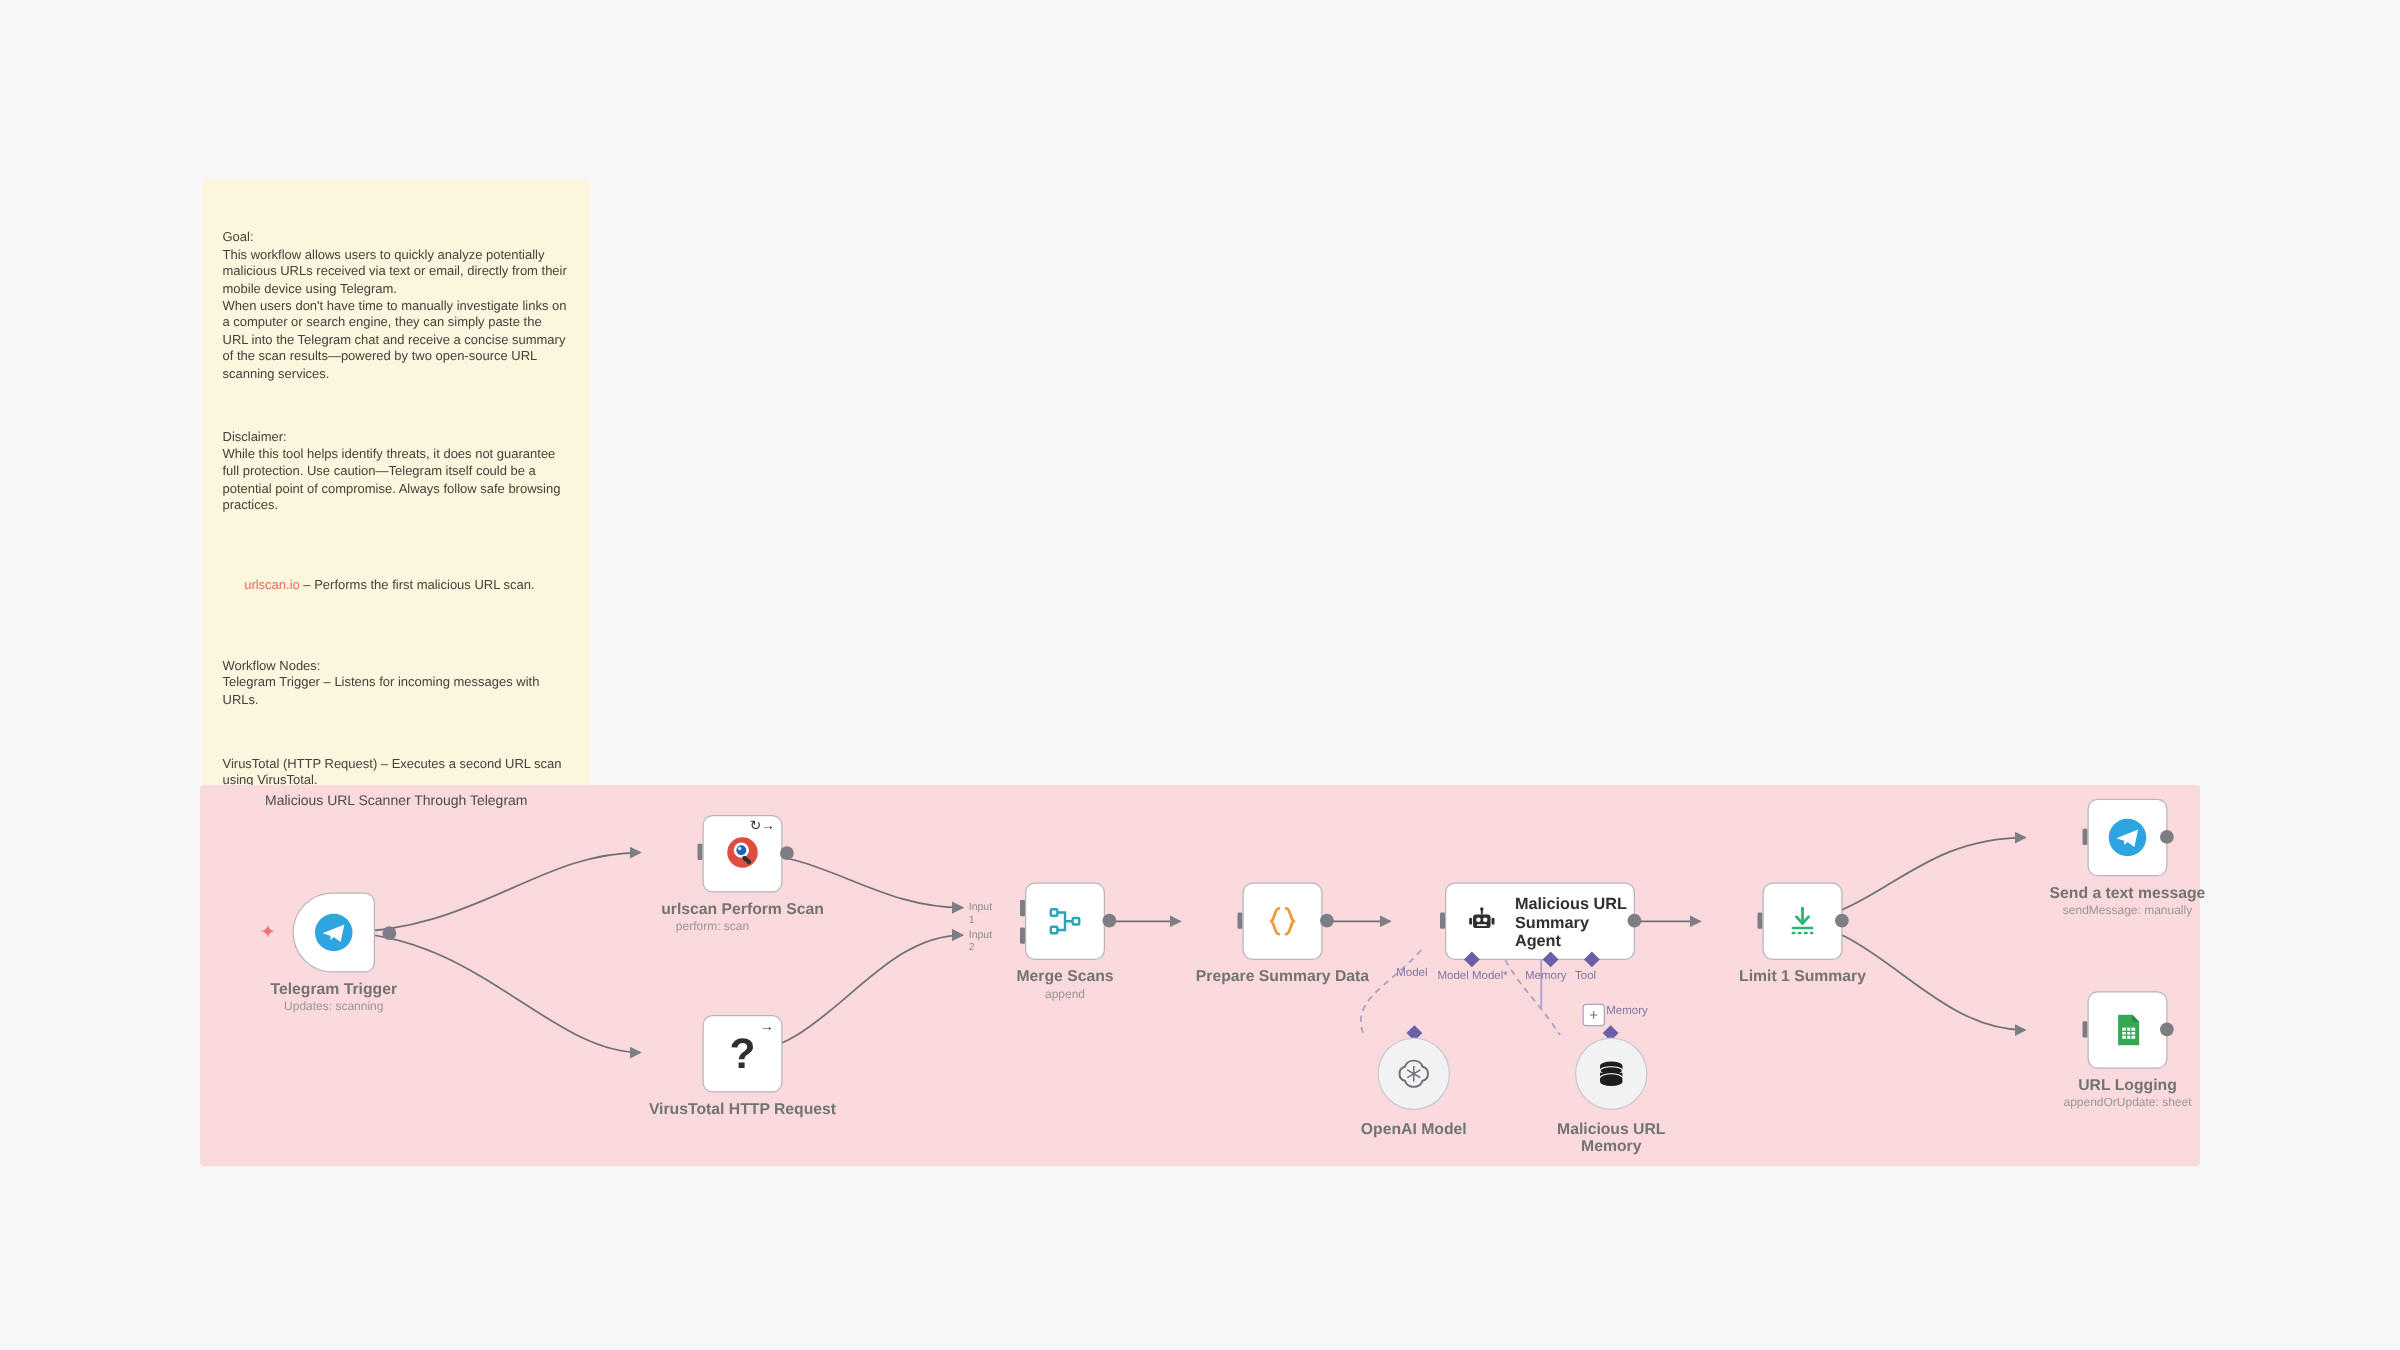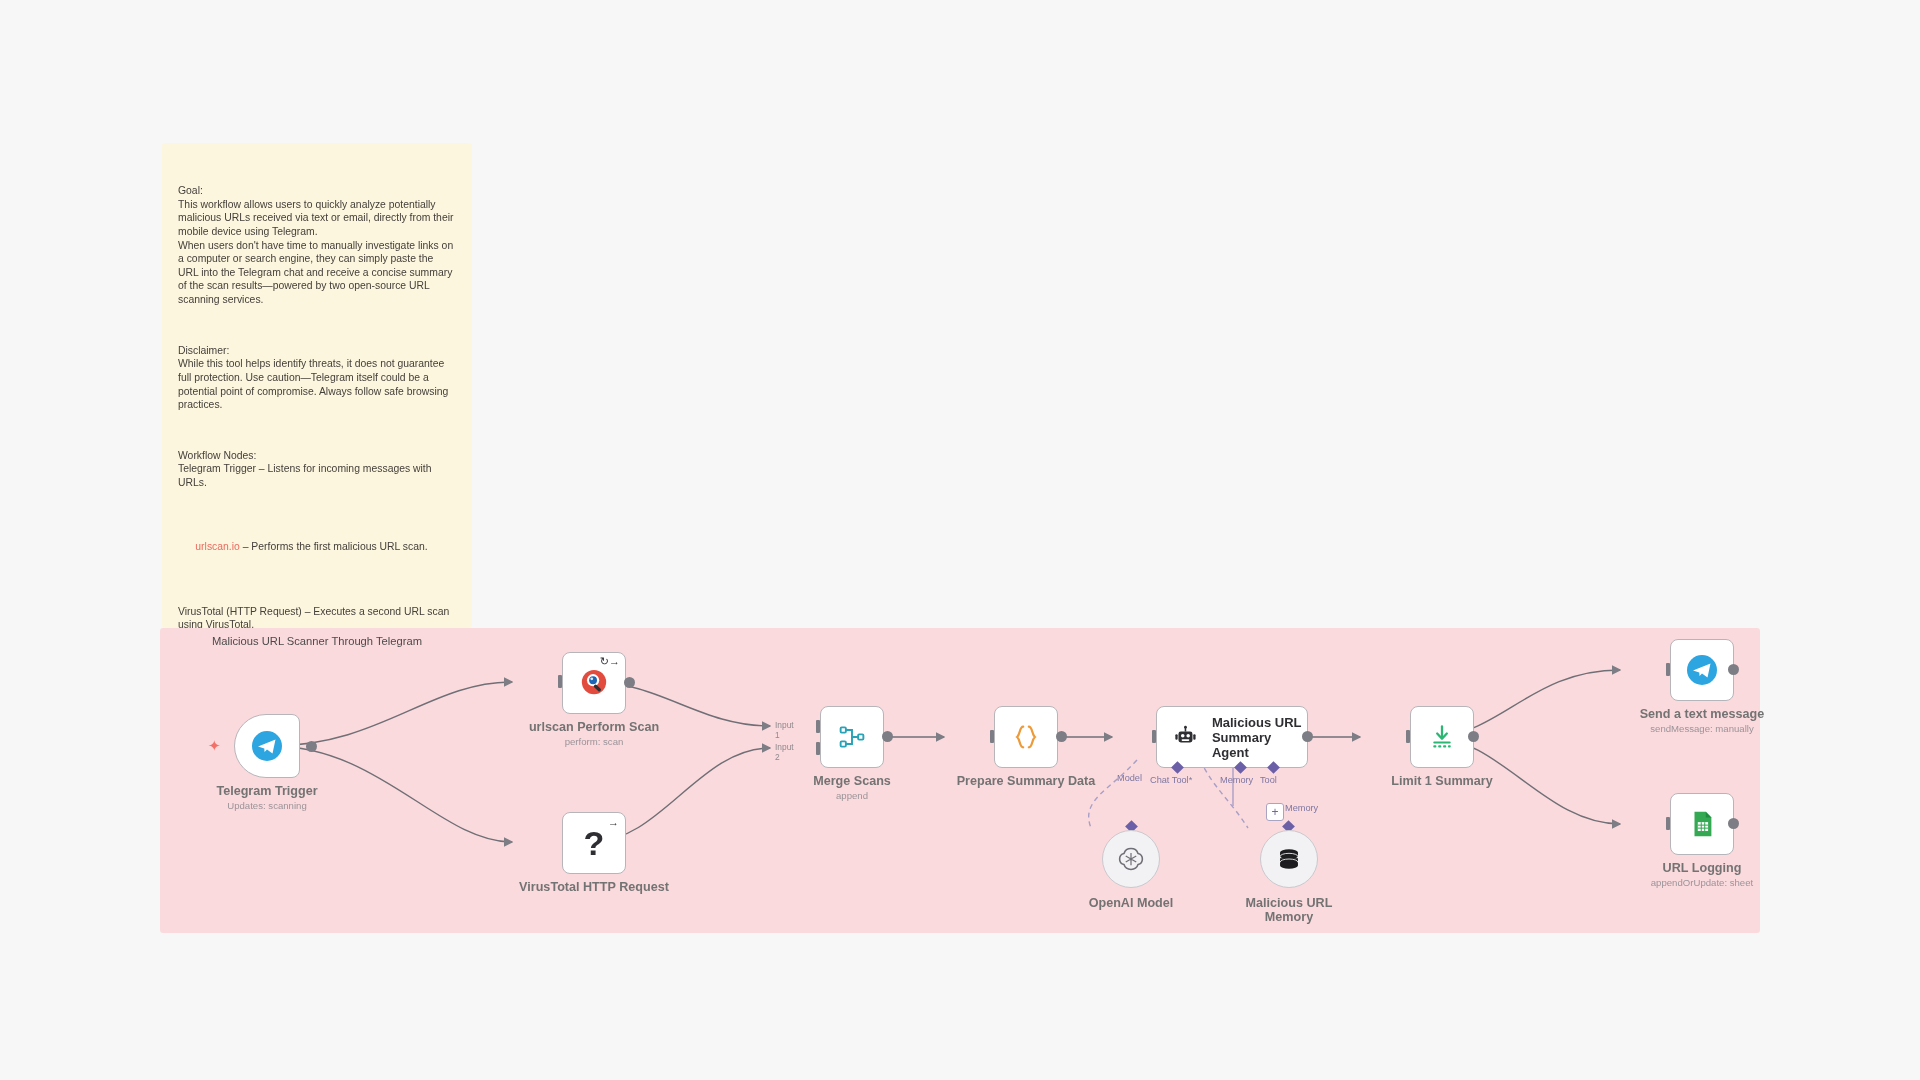--- a/index.html
+++ b/index.html
@@ -190,25 +190,25 @@
 <body>
 
 <div id="canvas">
 
   <div class="sticky sticky-yellow">
     <div class="para">Goal:
 This workflow allows users to quickly analyze potentially malicious URLs received via text or email, directly from their mobile device using Telegram.
 When users don't have time to manually investigate links on a computer or search engine, they can simply paste the URL into the Telegram chat and receive a concise summary of the scan results—powered by two open-source URL scanning services.</div>
     <div class="para">Disclaimer:
 While this tool helps identify threats, it does not guarantee full protection. Use caution—Telegram itself could be a potential point of compromise. Always follow safe browsing practices.</div>
+    <div class="para">
+      <span class="link">urlscan.io</span><span> – Performs the first malicious URL scan.</span>
+    </div>
     <div class="para">Workflow Nodes:
 Telegram Trigger – Listens for incoming messages with URLs.</div>
-    <div class="para">
-      <span class="link">urlscan.io</span><span> – Performs the first malicious URL scan.</span>
-    </div>
     <div class="para">VirusTotal (HTTP Request) – Executes a second URL scan using VirusTotal.</div>
     <div class="para">Merge Node – Combines the results from both scanners.</div>
     <div class="para">AI Agent (ChatGPT with simple memory) – Analyzes the scan results and generates a readable summary.</div>
     <div class="para">Limit Node – Ensures only one summary is sent per URL.</div>
     <div class="para">Telegram Send Message Node – Sends the summary back to the user.</div>
     <div class="para tight">Google Sheets (Logging) – Records scan results for auditing or historical reference.</div>
   </div>
 
   <div class="sticky sticky-pink">
     <div class="sticky-pink-title">Malicious URL Scanner Through Telegram</div>
@@ -271,21 +271,21 @@
         <circle cx="16" cy="15" r="13" fill="#e24c3f"></circle>
         <circle cx="15" cy="13" r="6.5" fill="#ffffff"></circle>
         <circle cx="15" cy="13" r="4.2" fill="#1c64b5"></circle>
         <circle cx="13.6" cy="11.5" r="1.5" fill="#ffffff" opacity="0.85"></circle>
         <rect x="17.5" y="17" width="9" height="3.6" rx="1.8" fill="#2e2e33" transform="rotate(42 17.5 17)"></rect>
       </svg>
       <div class="retry-icon" style="right:5px; top:3px;">↻→</div>
     </div>
     <div class="out-dot" style="left:584px; top:677px;"></div>
     <div class="node-label" style="left:474px; top:720px; width:160px;">urlscan Perform Scan</div>
-    <div class="node-sublabel" style="left:474px; top:736px; width:160px;">perform: scan</div>
+    <div class="node-sublabel" style="left:450px; top:736px; width:160px;">perform: scan</div>
   </div>
 
   <div class="node">
     <div class="node-box" style="left:522px; top:812px; width:64px; height:62px;">
       <span class="qmark">?</span>
       <div class="corner-arrow" style="right:6px; top:4px;">→</div>
     </div>
     <div class="node-label" style="left:474px; top:880px; width:160px;">VirusTotal HTTP Request</div>
   </div>
 
@@ -332,21 +332,21 @@
         <circle cx="16" cy="3.5" r="1.8" fill="#2e2e33"></circle>
         <rect x="3" y="12.5" width="3" height="7" rx="1.4" fill="#2e2e33"></rect>
         <rect x="26" y="12.5" width="3" height="7" rx="1.4" fill="#2e2e33"></rect>
       </svg>
       <span class="agent-title">Malicious URL
 Summary Agent</span>
     </div>
     <div class="out-dot" style="left:1262px; top:731px;"></div>
 
     <div class="diamond" style="left:1133px; top:763px;"></div>
-    <div class="sub-label" style="left:1110px; top:775px;">Chat Tool*</div>
+    <div class="sub-label" style="left:1110px; top:775px;">Model Model*</div>
 
     <div class="diamond" style="left:1196px; top:763px;"></div>
     <div class="sub-label" style="left:1180px; top:775px;">Memory</div>
 
     <div class="diamond" style="left:1229px; top:763px;"></div>
     <div class="sub-label" style="left:1220px; top:775px;">Tool</div>
 
     <div class="plus-box" style="left:1226px; top:803px;">+</div>
   </div>
 

